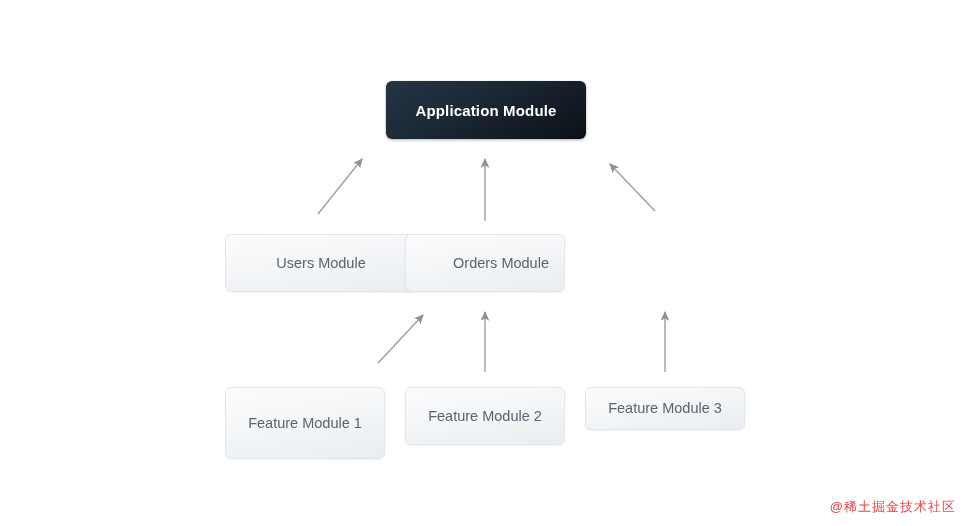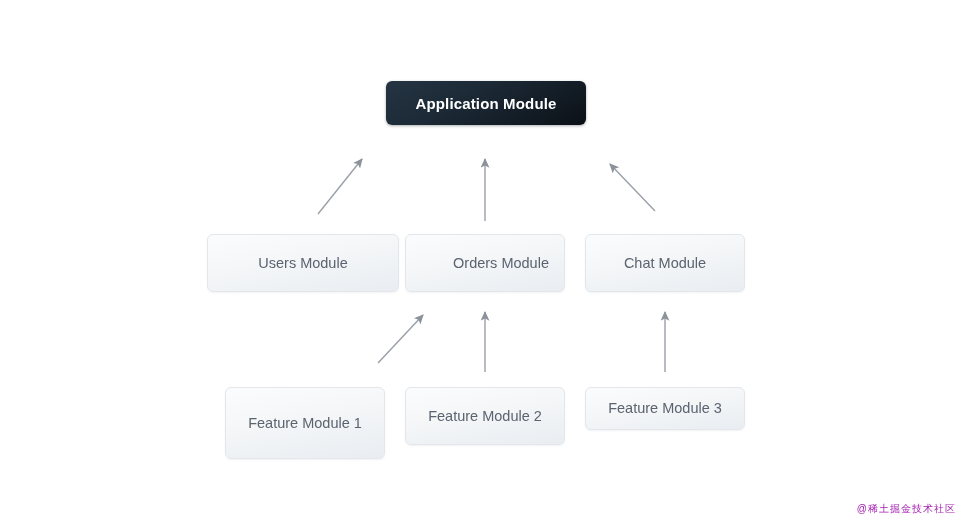--- a/index.html
+++ b/index.html
@@ -62,22 +62,22 @@
     stroke-width: 1.4;
     fill: none;
   }
   .arrow-head {
     fill: #8c9299;
   }
   #watermark {
     position: absolute;
     right: 14px;
     bottom: 10px;
-    font-size: 10px;
-    color: #a21caf;
+    font-size: 13px;
+    color: #ef4444;
     letter-spacing: 1px;
     white-space: nowrap;
     user-select: none;
   }
 </style>
 </head>
 <body>
 
 <div id="canvas">
 
@@ -100,35 +100,32 @@
       <line class="arrow-line" x1="378" y1="363" x2="423" y2="315" marker-end="url(#ah)"></line>
     </g>
     <g>
       <line class="arrow-line" x1="485" y1="372" x2="485" y2="312" marker-end="url(#ah)"></line>
     </g>
     <g>
       <line class="arrow-line" x1="665" y1="372" x2="665" y2="312" marker-end="url(#ah)"></line>
     </g>
   </svg>
 
-  <div class="node node-dark" style="left:386px; top:81px; width:200px; height:44px;">
+  <div class="node node-dark" style="left:386px; top:81px; width:200px; height:58px;">
     <span class="node-label">Application Module</span>
   </div>
 
-  <div class="node node-light" style="left:207px; top:234px; width:192px; height:58px;">
+  <div class="node node-light" style="left:225px; top:234px; width:192px; height:58px;">
     <span class="node-label">Users Module</span>
   </div>
 
   <div class="node node-light" style="left:405px; top:234px; width:160px; height:58px;padding-left:32px;">
     <span class="node-label">Orders Module</span>
   </div>
 
-  <div class="node node-light" style="left:585px; top:234px; width:160px; height:58px;">
-    <span class="node-label">Chat Module</span>
-  </div>
 
   <div class="node node-light" style="left:225px; top:387px; width:160px; height:72px;">
     <span class="node-label">Feature Module 1</span>
   </div>
 
   <div class="node node-light" style="left:405px; top:387px; width:160px; height:58px;">
     <span class="node-label">Feature Module 2</span>
   </div>
 
   <div class="node node-light" style="left:585px; top:387px; width:160px; height:43px;">

